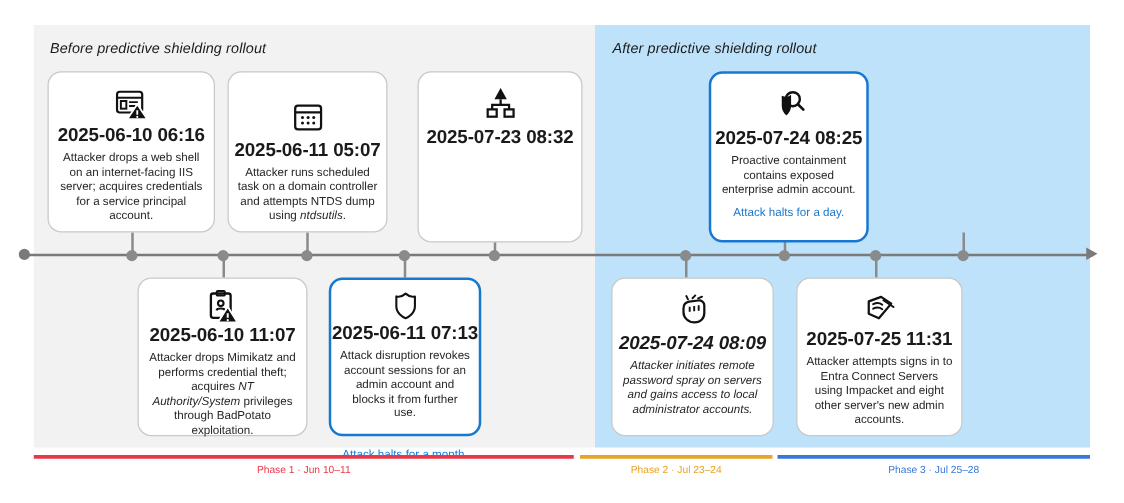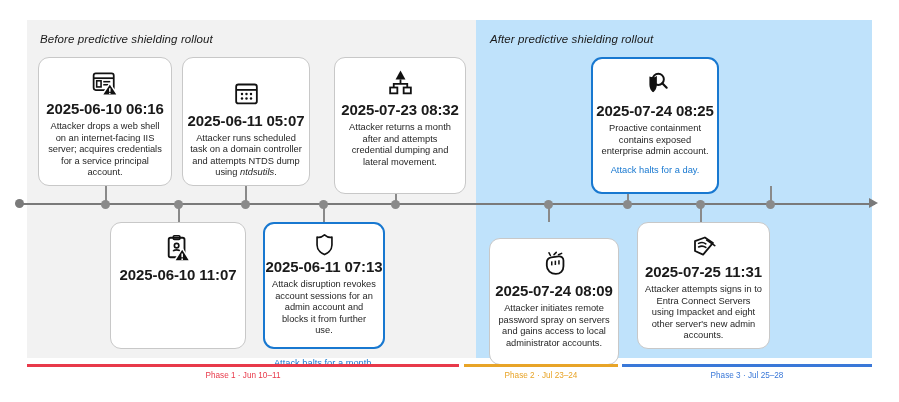--- a/index.html
+++ b/index.html
@@ -188,24 +188,23 @@
     <div class="icon">
       <svg width="27" height="30" viewBox="0 0 30 32">
         <path d="M15 2 L20.5 12 L9.5 12 Z" fill="#111"></path>
         <line x1="15" y1="12" x2="15" y2="17" stroke="#111" stroke-width="2"></line>
         <path d="M7.5 21 L7.5 17 L22.5 17 L22.5 21" fill="none" stroke="#111" stroke-width="2"></path>
         <rect x="3.5" y="21" width="8" height="6.5" fill="none" stroke="#111" stroke-width="2"></rect>
         <rect x="18.5" y="21" width="8" height="6.5" fill="none" stroke="#111" stroke-width="2"></rect>
       </svg>
     </div>
     <div class="stamp">2025-07-23 08:32</div>
-    <div class="body">Attacker returns a month after and attempts credential dumping and lateral movement.</div>
-  </div>
-
-  <div class="card accent" style="left: 567px; top: 57px; width: 128px; height: 137px; border-color: rgb(24, 120, 208); margin-left: 24px;">
+  </div>
+
+  <div class="card accent" style="left: 567px; top: 57px; width: 128px; height: 137px; border-color: rgb(24, 120, 208);">
     <div class="icon">
       <svg width="30" height="28" viewBox="0 0 32 30">
         <path d="M10 7 C13.5 8.5 16 8 18 6.2 L18 15.5 C18 21 14.5 23.5 14 23.8 C13.5 23.5 10 21 10 15.5 Z" fill="#111"></path>
         <circle cx="19.5" cy="10" r="6" fill="none" stroke="#111" stroke-width="2.1"></circle>
         <line x1="23.8" y1="14.3" x2="28.5" y2="19" stroke="#111" stroke-width="2.3" stroke-linecap="round"></line>
       </svg>
     </div>
     <div class="stamp">2025-07-24 08:25</div>
     <div class="body">Proactive containment contains exposed enterprise admin account.</div>
     <div class="note spaced" style="color: rgb(24, 120, 208);">Attack halts for a day.</div>
@@ -218,34 +217,35 @@
         <rect x="4" y="4" width="17" height="21" rx="2" fill="none" stroke="#111" stroke-width="2"></rect>
         <rect x="9" y="1.8" width="7" height="4" rx="1" fill="none" stroke="#111" stroke-width="1.8"></rect>
         <circle cx="12.5" cy="12.5" r="2.4" fill="none" stroke="#111" stroke-width="1.8"></circle>
         <path d="M8.8 18.5 C9.6 16.5 15.4 16.5 16.2 18.5" fill="none" stroke="#111" stroke-width="1.8"></path>
         <path d="M18.5 15.5 L27 29 L10 29 Z" fill="#111" stroke="#fff" stroke-width="1.6" stroke-linejoin="round"></path>
         <line x1="18.5" y1="21" x2="18.5" y2="25" stroke="#fff" stroke-width="1.7"></line>
         <circle cx="18.5" cy="27" r="0.95" fill="#fff"></circle>
       </svg>
     </div>
     <div class="stamp">2025-06-10 11:07</div>
+    <div class="body"><span>Attacker drops Mimikatz and performs credential theft; acquires </span><em>NT Authority/System</em><span> privileges through BadPotato exploitation.</span></div>
   </div>
 
   <div class="card accent" style="left: 263px; top: 222px; width: 122px; height: 127px; border-color: rgb(24, 120, 208);">
     <div class="icon">
       <svg width="21" height="25" viewBox="0 0 24 28">
         <path d="M12 3 C8.5 6 5.5 6.2 3.5 5.6 L3.5 14.5 C3.5 21 9.5 24.5 12 25.5 C14.5 24.5 20.5 21 20.5 14.5 L20.5 5.6 C18.5 6.2 15.5 6 12 3 Z" fill="none" stroke="#111" stroke-width="1.9" stroke-linejoin="round"></path>
       </svg>
     </div>
     <div class="stamp">2025-06-11 07:13</div>
     <div class="body">Attack disruption revokes account sessions for an admin account and blocks it from further use.</div>
     <div class="note spaced" style="color: rgb(24, 120, 208); margin-top: 21px;">Attack halts for a month.</div>
   </div>
 
-  <div class="card" style="left:489px;top:238px;width:130px;height:127px;">
+  <div class="card" style="left:489px;top:222px;width:130px;height:127px;font-style:italic;">
     <div class="icon">
       <svg width="26" height="27" viewBox="0 0 28 30">
         <path d="M6 13 C6 9.5 8 7.5 11 7 L19 6 C22 5.6 24.5 7.5 24.5 10.5 L24.5 17 C24.5 22 21 25.5 16 25.5 C10.5 25.5 6 21.5 6 16.5 Z" fill="none" stroke="#111" stroke-width="2"></path>
         <line x1="11.5" y1="11.5" x2="11.5" y2="16" stroke="#111" stroke-width="1.7"></line>
         <line x1="15.5" y1="10.8" x2="15.5" y2="15.5" stroke="#111" stroke-width="1.7"></line>
         <line x1="19.5" y1="10.2" x2="19.5" y2="15" stroke="#111" stroke-width="1.7"></line>
         <line x1="14" y1="4" x2="16.5" y2="1.5" stroke="#111" stroke-width="1.7" stroke-linecap="round"></line>
         <line x1="19" y1="4.2" x2="22.5" y2="2.6" stroke="#111" stroke-width="1.7" stroke-linecap="round"></line>
         <line x1="10" y1="5" x2="8.5" y2="2" stroke="#111" stroke-width="1.7" stroke-linecap="round"></line>
       </svg>

